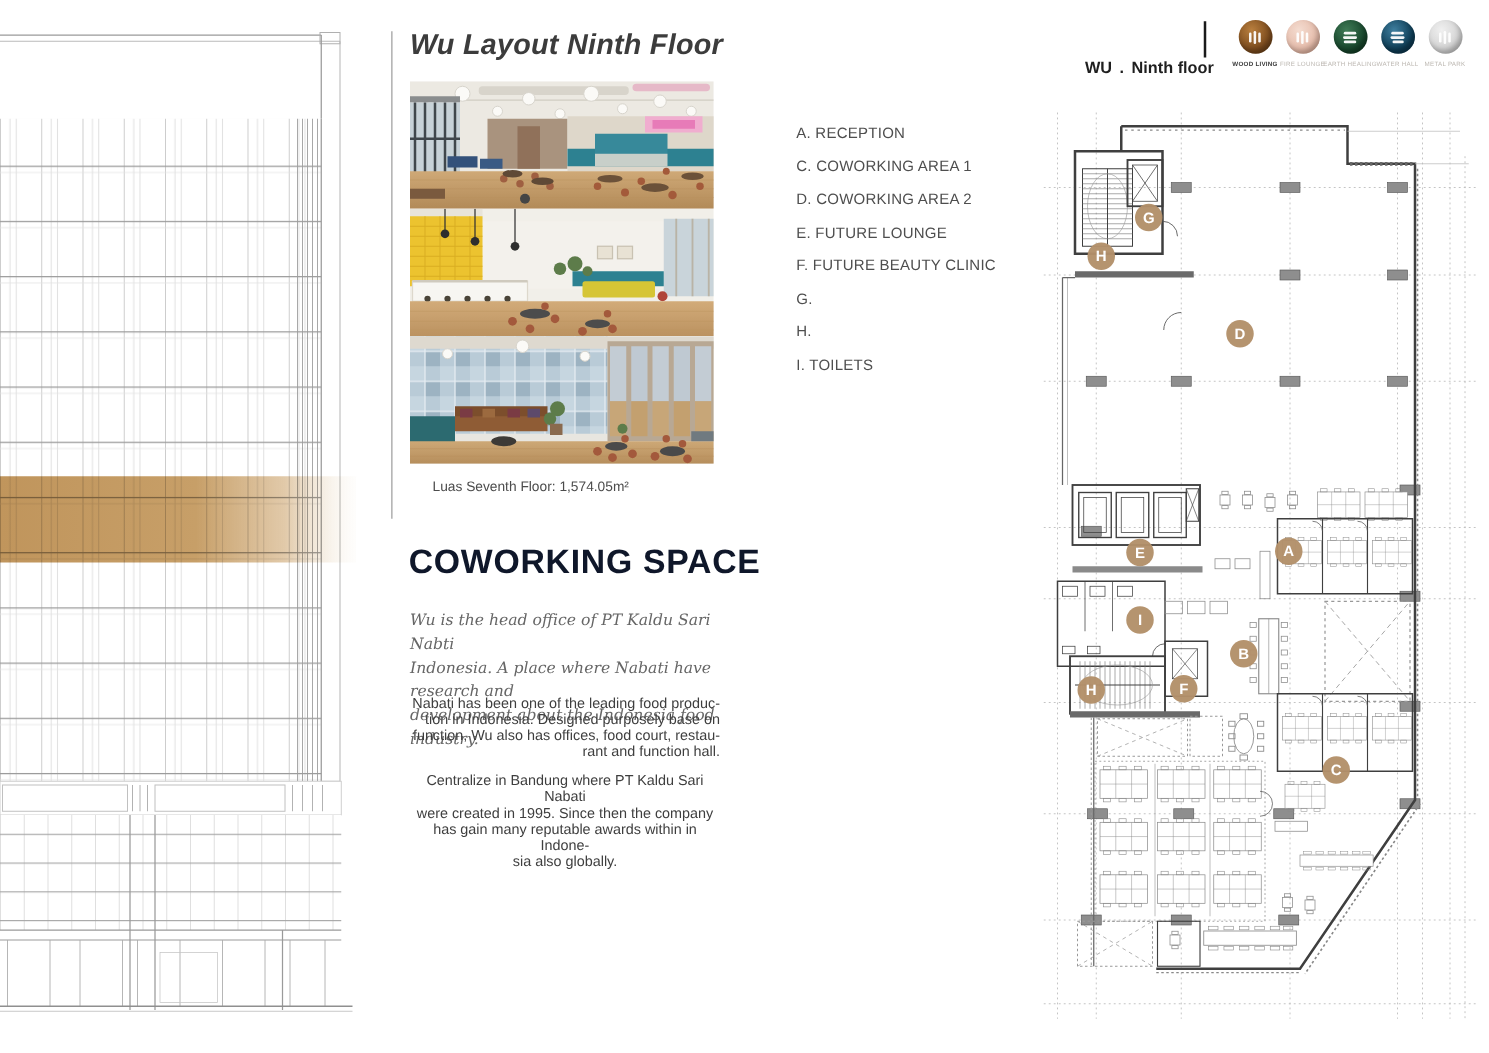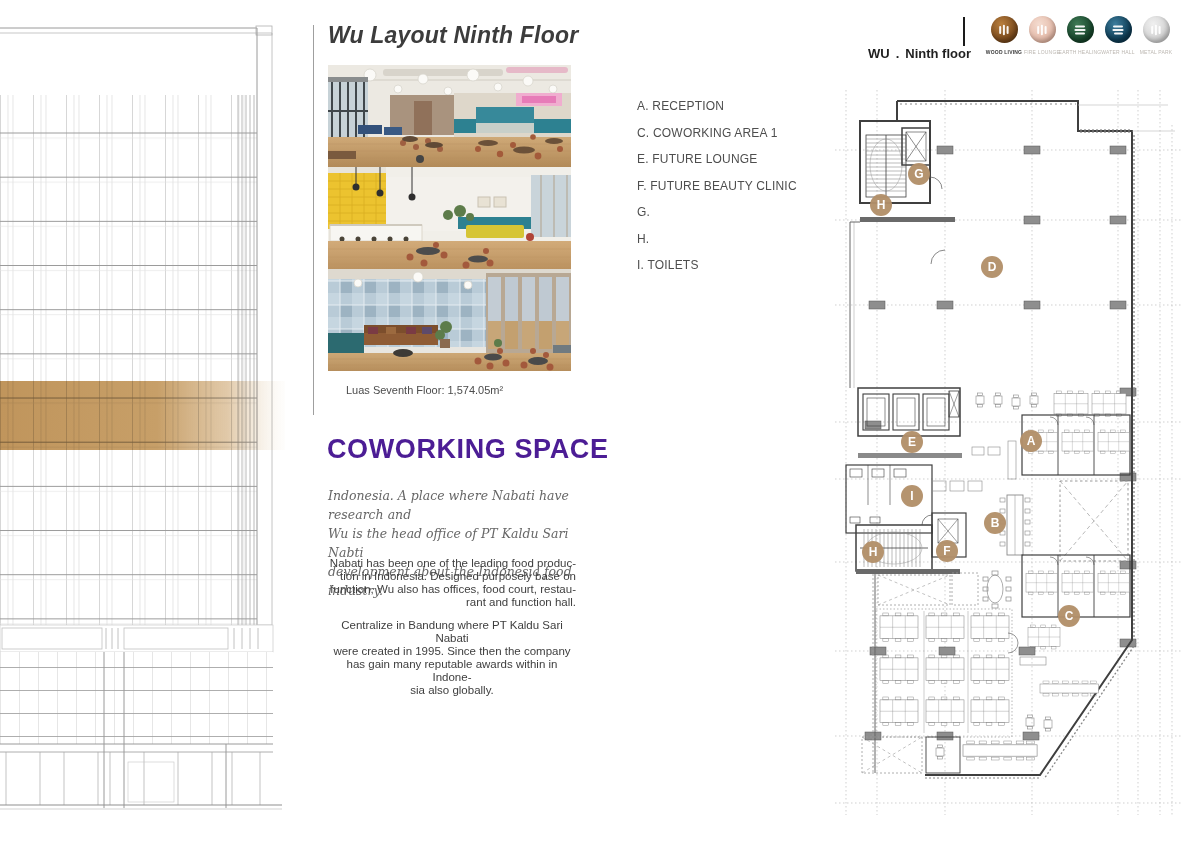--- a/index.html
+++ b/index.html
@@ -9,21 +9,21 @@
   svg{display:block;}
 
   
   #elevation{left:0;top:0;}
   #col-divider{left:313px;top:25px;width:1px;height:390px;background:#9f9f9f;}
 
   
   #wu-title{left:328px;top:22px;font-size:23px;font-style:italic;font-weight:bold;color:#3c3c3c;letter-spacing:.2px;text-align:center;}
   #photos{left:328px;top:65px;width:243px;}
   #area-caption{left:329px;top:384px;font-size:11px;color:#4c4c4c;margin-left:17px;}
-  #main-heading{left:327px;top:434px;font-size:27px;font-weight:bold;color:#4c1d95;letter-spacing:.6px;}
+  #main-heading{left:327px;top:434px;font-size:27px;font-weight:bold;color:#0f172a;letter-spacing:.6px;}
   #quote{left:328px;top:486px;width:256px;font-family:"DejaVu Serif",serif;font-style:italic;
          font-size:12.5px;line-height:19px;color:#666;}
   .body-par{width:248px;font-size:11.5px;line-height:12.9px;color:#3e3e3e;}
   #par1{left:328px;top:557px;text-align:right;}
   #par2{left:328px;top:619px;text-align:center;}
 
   
   #legend{left:637px;top:99px;}
   .legend-item{height:26.5px;font-size:12px;color:#4e4e4e;letter-spacing:.2px;white-space:nowrap;}
 
@@ -356,41 +356,42 @@
         <circle cx="218" cy="86" r="3"></circle>
         <circle cx="205" cy="82" r="3"></circle>
     </g>
   </svg>
 </div>
 
 <div id="area-caption" class="abs">Luas Seventh Floor: 1,574.05m²</div>
 <div id="main-heading" class="abs">COWORKING SPACE</div>
 
 <div id="quote" class="abs">
+  <div>Wu is the head office of  PT Kaldu Sari Nabti</div>
   <div>Indonesia. A place where Nabati have research and</div>
-  <div>Wu is the head office of  PT Kaldu Sari Nabti</div>
   <div>development about the Indonesia food industry.</div>
 </div>
 
 <div id="par1" class="abs body-par">
   <div>Nabati has been one of the leading food produc-</div>
   <div>tion in Indonesia. Designed purposely base on</div>
   <div>function, Wu also has offices, food court, restau-</div>
   <div>rant and function hall.</div>
 </div>
 <div id="par2" class="abs body-par">
   <div>Centralize in Bandung where PT Kaldu Sari Nabati</div>
   <div>were created in 1995. Since then the company</div>
   <div>has gain many reputable awards within in Indone-</div>
   <div>sia also globally.</div>
 </div>
 
 <div id="legend" class="abs">
   <div class="legend-item"><span>A.</span> <span>RECEPTION</span></div>
   <div class="legend-item"><span>C.</span> <span>COWORKING AREA 1</span></div>
+  <div class="legend-item"><span>D.</span> <span>COWORKING AREA 2</span></div>
   <div class="legend-item"><span>E.</span> <span>FUTURE LOUNGE</span></div>
   <div class="legend-item"><span>F.</span> <span>FUTURE BEAUTY CLINIC</span></div>
   <div class="legend-item"><span>G.</span> <span></span></div>
   <div class="legend-item"><span>H.</span> <span></span></div>
   <div class="legend-item"><span>I.</span> <span>TOILETS</span></div>
 </div>
 
 <div id="floor-tag" class="abs">
   <span>WU</span><span>.</span><span>Ninth floor</span>
 </div>

